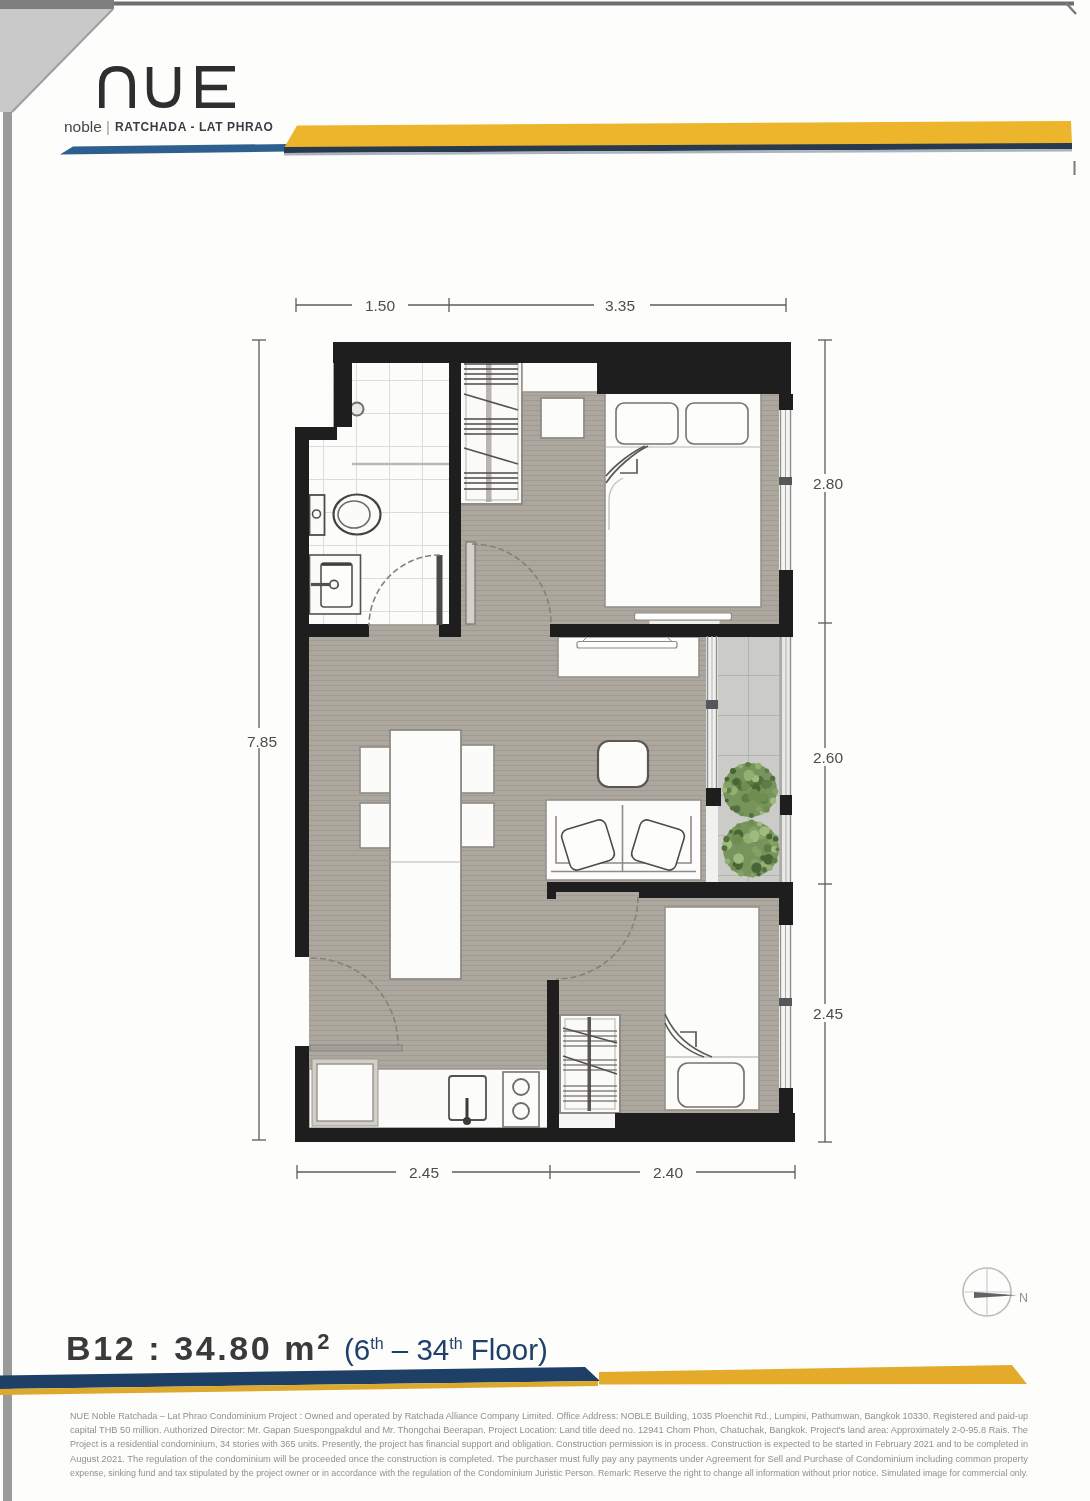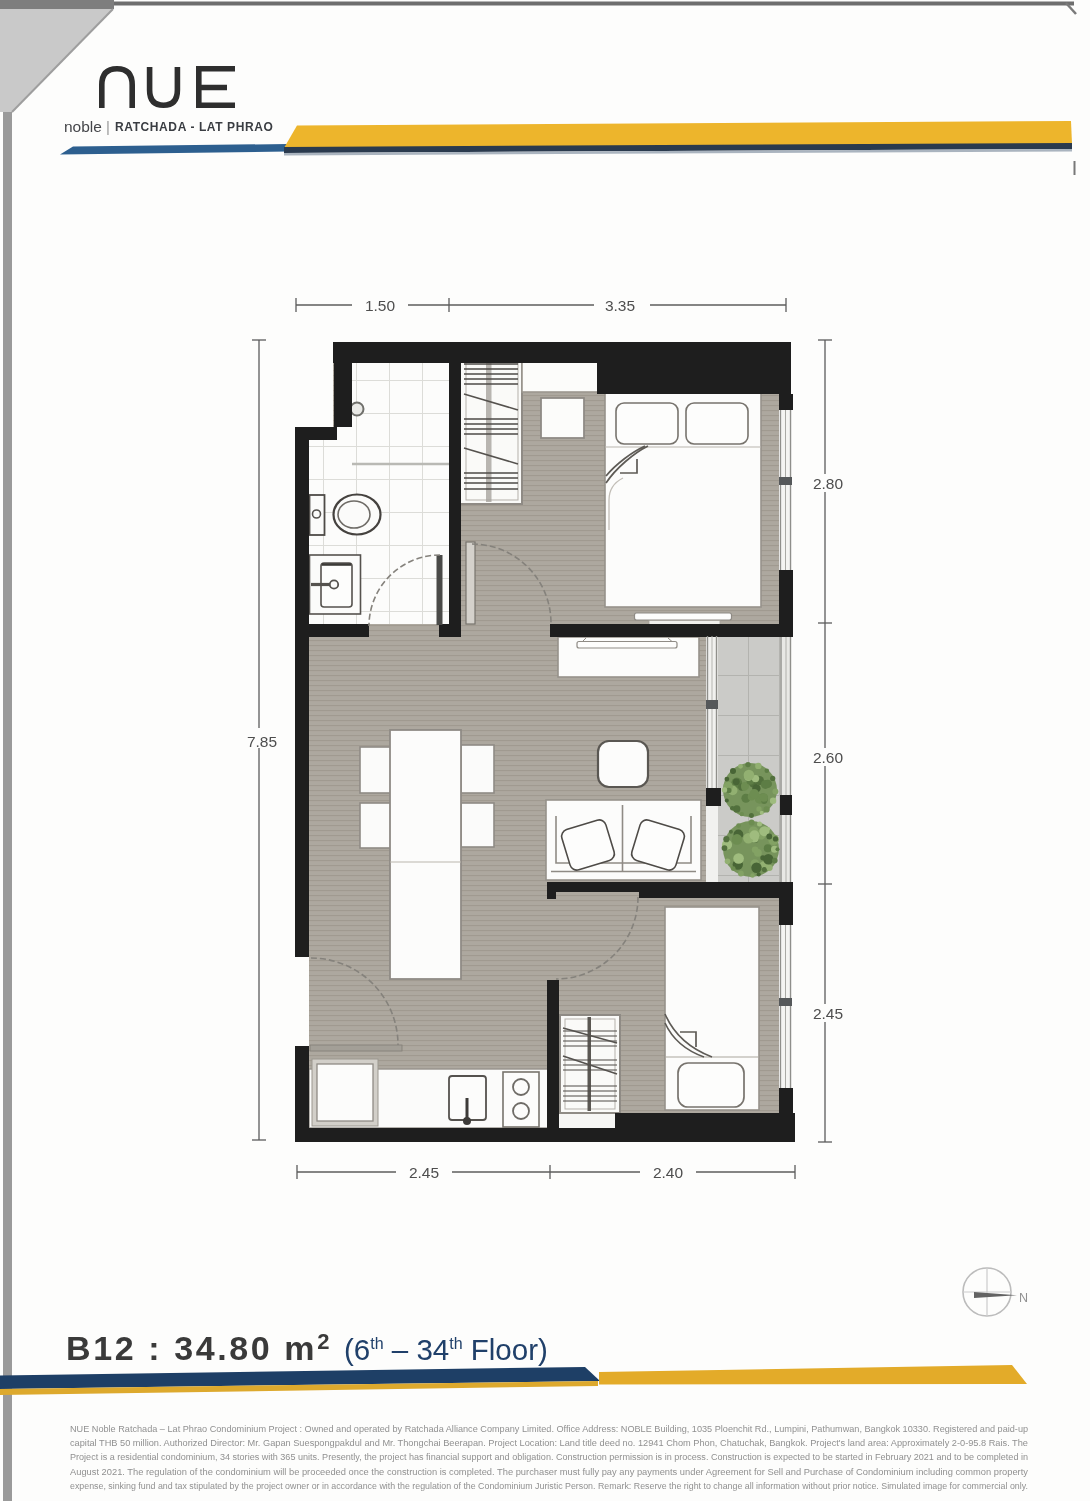--- a/index.html
+++ b/index.html
@@ -3,21 +3,21 @@
 <meta charset="utf-8">
 <style>
   html,body{margin:0;padding:0;}
   body{width:1090px;height:1501px;background:#fdfdfc;font-family:"Liberation Sans", sans-serif;overflow:hidden;}
   .page{position:relative;width:1090px;height:1240px;background:#fdfdfc;padding-left:18px;}
   .abs{position:absolute;}
   #heading{left:66px;top:1331px;font-size:34px;font-weight:bold;color:#3a3a3a;letter-spacing:2.6px;white-space:nowrap;line-height:1;}
   #heading .m2{font-size:22px;vertical-align:11px;}
   #heading .fl{color:#20406a;font-size:29.5px;font-weight:normal;letter-spacing:0px;margin-top:28px;}
   #heading .fl sup{font-size:16px;}
-  #fineprint{left:70px;top:1409px;width:975px;font-size:9.2px;line-height:14.2px;color:#909090;margin-top:13px;}
+  #fineprint{left:70px;top:1409px;width:975px;font-size:9.2px;line-height:14.2px;color:#909090;}
   #fineprint div{white-space:nowrap;transform-origin:0 0;}
   #fineprint div:nth-child(1){transform:scaleX(0.9943);}
   #fineprint div:nth-child(2){transform:scaleX(1.0034);}
   #fineprint div:nth-child(3){transform:scaleX(0.9854);}
   #fineprint div:nth-child(4){transform:scaleX(1.0143);}
   #fineprint div:nth-child(5){transform:scaleX(0.9616);}
 </style>
 </head>
 <body>
 <div class="page">

